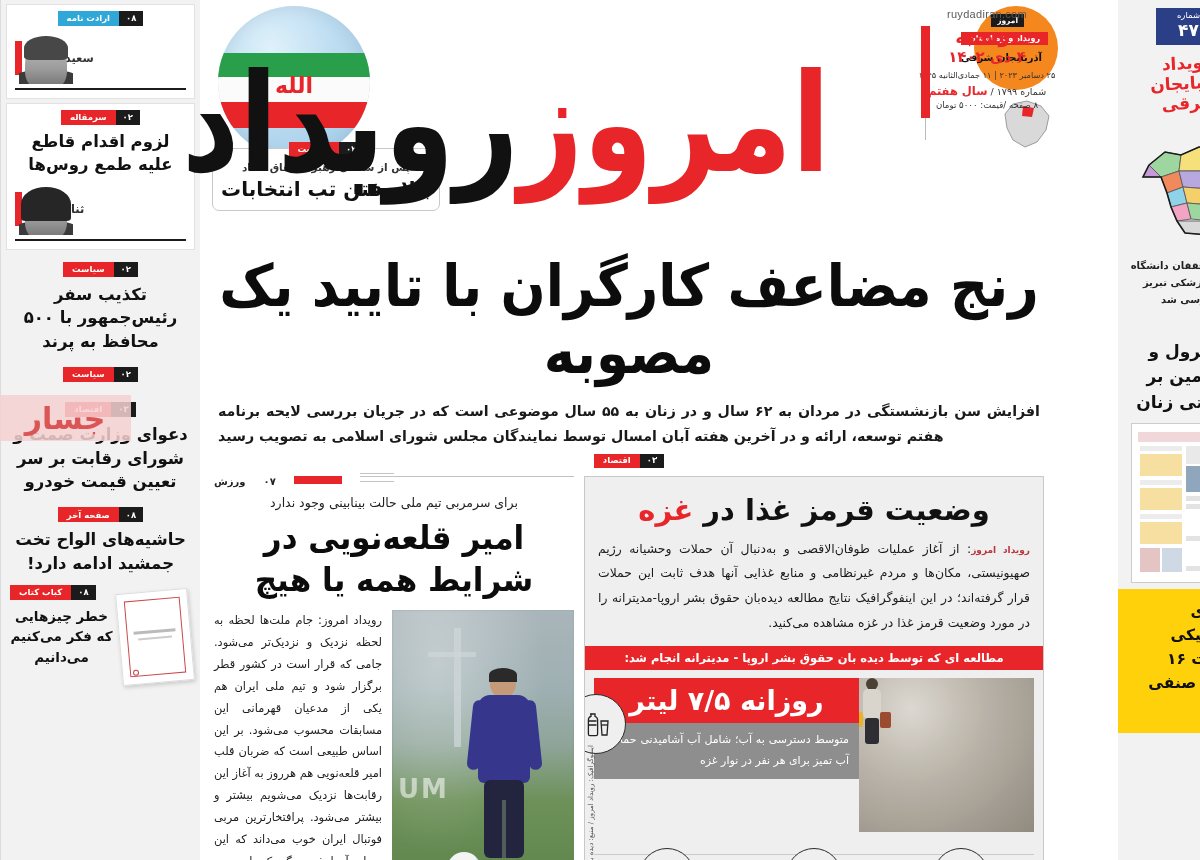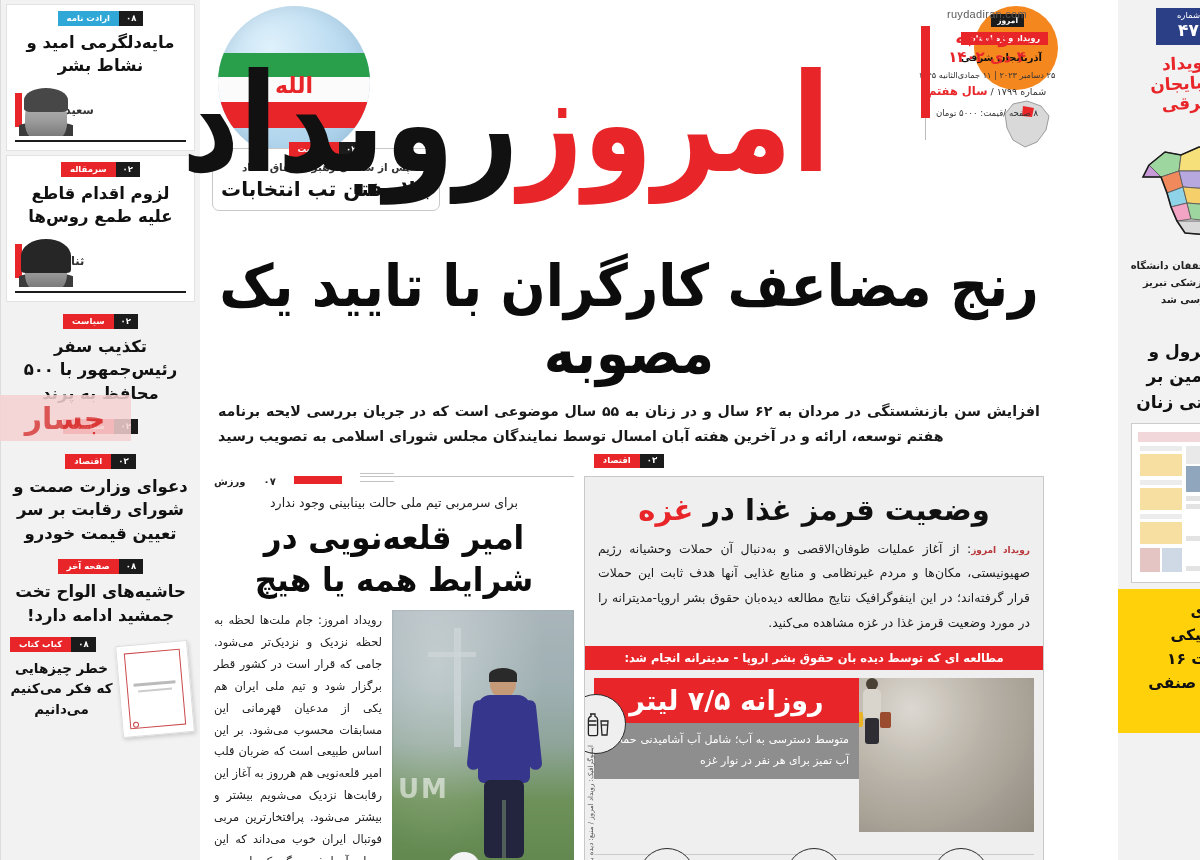--- a/index.html
+++ b/index.html
@@ -162,21 +162,21 @@
     position:absolute; right:0; top:0; width:142px; text-align:center;
     padding-top:8px;
   }
   .site{ font-size:11px; color:#5b5b5b; letter-spacing:.3px;
          font-family:"Liberation Sans",sans-serif; direction:ltr;}
   .d-day{ color:#e8262a; font-weight:bold; font-size:18px; margin-top:6px;}
   .d-date{ color:#e8262a; font-weight:bold; font-size:15px; margin-top:1px;}
   .d-greg{ font-size:8.2px; color:#333; margin-top:4px; line-height:1.35;}
   .d-num{ font-size:9.5px; color:#333; margin-top:3px;}
   .d-num b{ color:#e8262a; font-size:11.5px;margin-top:42px;}
-  .d-price{ font-size:8.6px; color:#333; margin-top:10px;}
+  .d-price{ font-size:8.6px; color:#333; margin-top:2px;}
   .redstrip{
     position:absolute; right:128px; top:26px; width:9px; height:92px;
     background:#e8262a;
   }
   .redstrip:after{
     content:""; position:absolute; left:4px; top:92px; width:1px; height:22px;
     background:#bbb;
   }
 
   
@@ -333,21 +333,20 @@
 
 <div id="page">
 
   <div class="col-left">
 
     <div class="lcard">
       <div class="tag-row">
         <span class="tag-name blue">ارادت نامه</span>
         <span class="tag-page">۰۸</span>
       </div>
-      <div class="lhead">مایه‌دلگرمی امید و نشاط بشر</div>
       <div class="byline">
         <span class="redbar"></span>
         <span class="bname">سعید آقایی</span>
         <span class="face">
           <span class="shoulder"></span>
             <span class="head"></span>
             <span class="hair"></span>
         </span>
       </div>
       <div class="underline-rule"></div>

